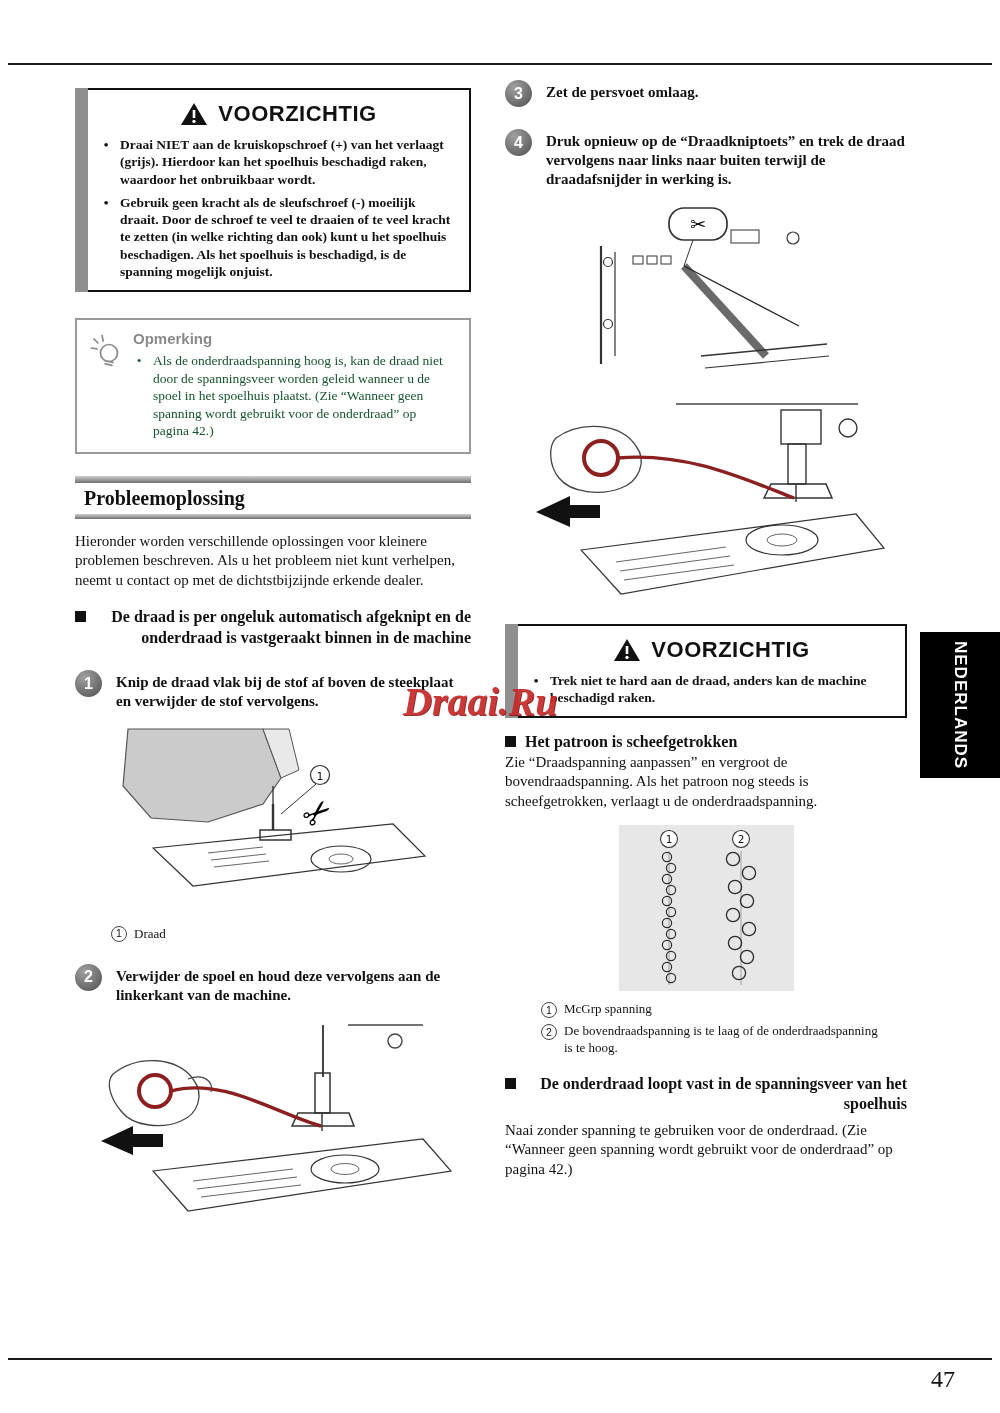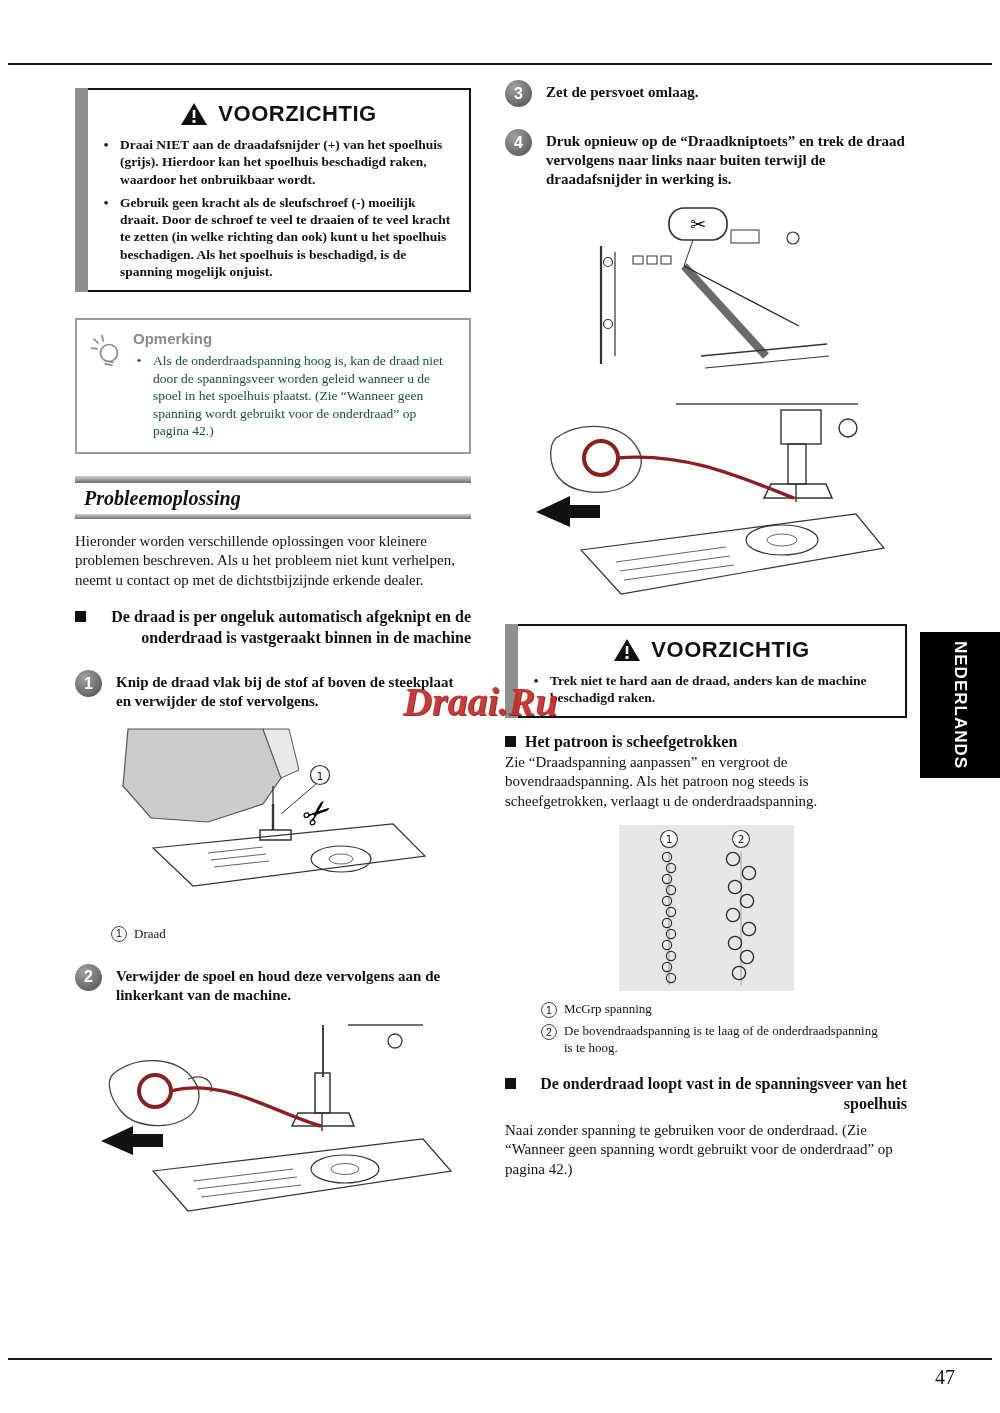--- a/index.html
+++ b/index.html
@@ -3,21 +3,21 @@
 <meta charset="utf-8">
 <style>
   * { margin:0; padding:0; box-sizing:border-box; }
   html,body { background:#fff; }
   body {
     width:1000px; height:1413px; position:relative; overflow:hidden;
     font-family:"Liberation Serif", serif; color:#111;
   }
   .rule-top { position:absolute; left:8px; right:8px; top:63px; height:2px; background:#1a1a1a; }
   .rule-bottom { position:absolute; left:8px; right:8px; top:1358px; height:2px; background:#1a1a1a; }
-  .page-number { position:absolute; right:45px; top:1366px; font-size:20px; color:#111; }
+  .page-number { position:absolute; right:45px; top:1366px; font-size:24px; color:#111; }
 
   .side-tab {
     position:absolute; right:0; top:632px; width:80px; height:146px; background:#000;
     display:flex; align-items:center; justify-content:center;
   }
   .side-tab span {
     writing-mode:vertical-rl; color:#fff; font-family:"Liberation Sans", sans-serif;
     font-weight:bold; font-size:17px; letter-spacing:1px;
   }
 
@@ -46,21 +46,21 @@
   .dot::before { content:"•"; }
 
   
   .note { border:2px solid #9a9a9a; display:flex; padding:10px 16px 12px 10px; margin-top:26px; }
   .note-icon { width:46px; flex:none; padding-top:2px; }
   .note-content { flex:1; }
   .note-title { color:#8a8a8a; font-family:"Liberation Sans", sans-serif; font-weight:bold; font-size:15px; margin-bottom:5px; }
   .nbullet { display:flex; gap:8px; font-size:13.5px; line-height:1.3; color:#14532d; }
 
   
-  .sect { margin-top:22px;font-style:italic; }
+  .sect { margin-top:22px; }
   .sect-bar-top { height:7px; background:linear-gradient(to bottom,#cfcfcf,#6f6f6f); }
   .sect-title { font-size:20px; font-weight:bold; padding:4px 0 4px 9px; }
   .sect-bar-bottom { height:5px; background:linear-gradient(to bottom,#cfcfcf,#6f6f6f); }
 
   .para { font-size:15px; line-height:1.3; margin-top:13px; }
 
   .subsect { display:flex; gap:9px; font-weight:bold; font-size:16px; line-height:1.28; margin-top:17px;text-align:right; }
   .subsect .sq { flex:none; width:11px; height:11px; background:#111; margin-top:4px; }
 
   .step { display:flex; gap:14px; margin-top:22px; }
@@ -98,21 +98,21 @@
       <div class="caution-title">
         <svg width="28" height="24" viewBox="0 0 28 24">
           <path d="M14,1 L27,23 L1,23 Z" fill="#111"></path>
           <rect x="12.7" y="8" width="2.6" height="8" fill="#fff"></rect>
           <circle cx="14" cy="19.4" r="1.7" fill="#fff"></circle>
         </svg>
         <span>VOORZICHTIG</span>
       </div>
       <div class="cbullet">
         <span class="dot"></span>
-        <span>Draai NIET aan de draadafsnijder (+) van het spoelhuis (grijs). Hierdoor kan het spoelhuis beschadigd raken, waardoor het onbruikbaar wordt.</span>
+        <span>Draai NIET aan de kruiskopschroef (+) van het verlaagt (grijs). Hierdoor kan het spoelhuis beschadigd raken, waardoor het onbruikbaar wordt.</span>
       </div>
       <div class="cbullet">
         <span class="dot"></span>
         <span>Gebruik geen kracht als de sleufschroef (-) moeilijk draait. Door de schroef te veel te draaien of te veel kracht te zetten (in welke richting dan ook) kunt u het spoelhuis beschadigen. Als het spoelhuis is beschadigd, is de spanning mogelijk onjuist.</span>
       </div>
     </div>
   </div>
 
   <div class="note">
     <div class="note-icon">

